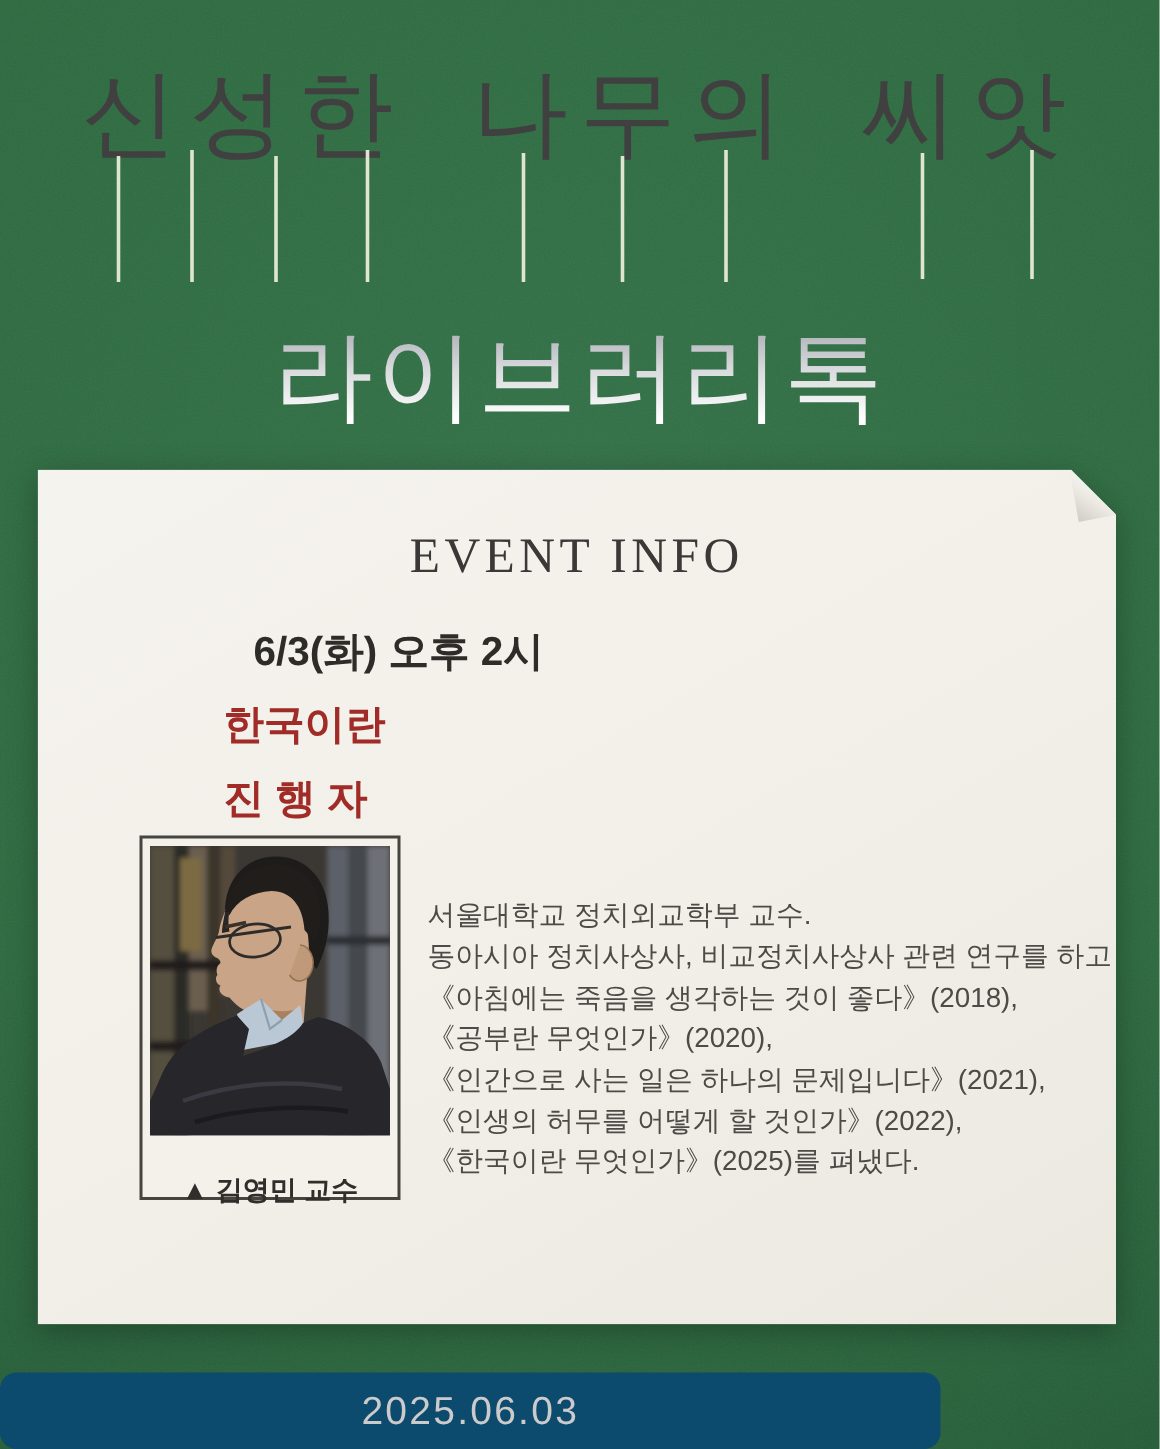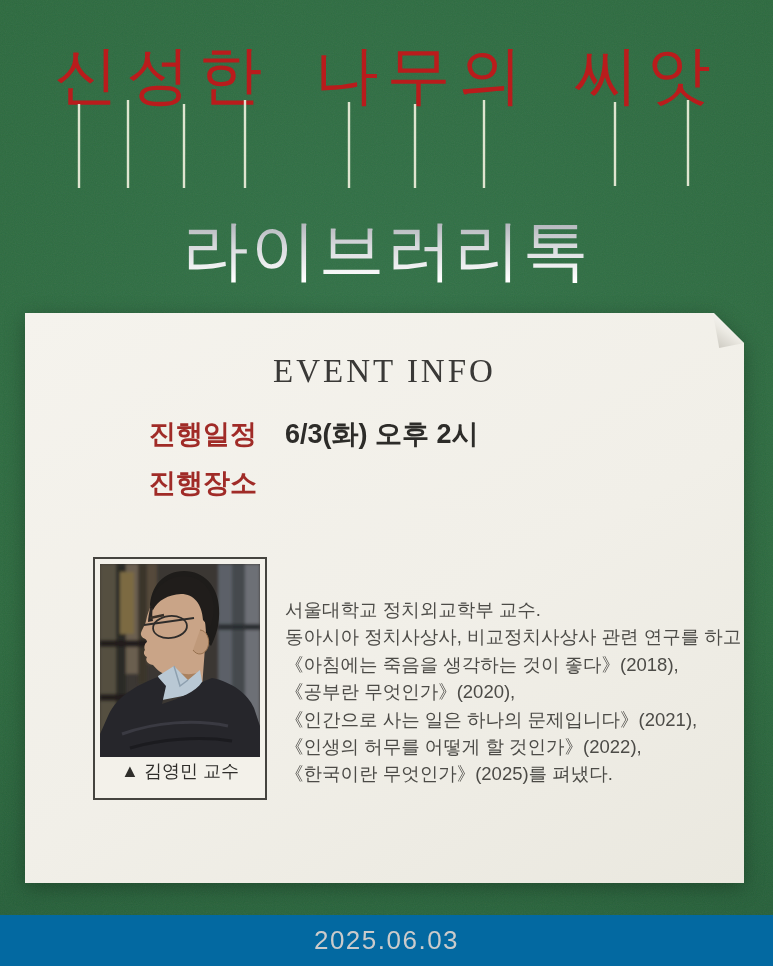--- a/index.html
+++ b/index.html
@@ -11,21 +11,21 @@
   }
   
   .grain { position:absolute; inset:0; z-index:1; opacity:.07; pointer-events:none; }
 
   
   .callig {
     position:absolute; top:32px; left:0; width:773px; z-index:2;
     text-align:center; white-space:nowrap;
     font-family:"DejaVu Serif","Liberation Serif",serif;
     font-size:64px; font-weight:400; letter-spacing:8px; word-spacing:16px;
-    color:#b91c1c;
+    color:#404040;
   }
   .stroke-svg { position:absolute; top:0; left:0; z-index:2; pointer-events:none; }
 
   
   .logo {
     position:absolute; top:206px; left:0; width:773px; z-index:2;
     text-align:center; white-space:nowrap;
     font-size:66px; font-weight:400; letter-spacing:2px;
     background:linear-gradient(180deg,#989ca3 0%,#d8dadd 45%,#ffffff 82%);
     -webkit-background-clip:text; background-clip:text;
@@ -53,30 +53,30 @@
   .info-rows { margin:26px 0 0 124px; }
   .info-row { display:flex; align-items:baseline; margin-bottom:13px; white-space:nowrap; }
   .info-label { font-size:27px; font-weight:700; color:#a02b27; min-width:116px; }
   .info-value { font-size:27px; font-weight:700; color:#2d2c29; margin-left:20px; }
 
   .photo-frame {
     position:absolute; left:68px; top:244px; width:174px; height:243px;
     border:2px solid #45443f; background:#f3f1ea; padding:5px;
   }
   .photo-frame svg { display:block; }
-  .photo-caption { text-align:center; font-size:18px; font-weight:400; color:#2f2e2b; padding-top:2px; white-space:nowrap; }
+  .photo-caption { text-align:center; font-size:18px; font-weight:700; color:#2f2e2b; padding-top:24px; white-space:nowrap; }
 
   .bio { position:absolute; left:260px; top:283px; color:#4c4b47; font-size:18.5px; line-height:27.4px; white-space:nowrap; }
 
   .note { position:absolute; left:0; width:100%; top:518px; text-align:center; font-size:19px; color:#4a4945; white-space:nowrap; }
 
   
   .date-bar {
-    position:absolute; left:0; bottom:0; width:773px; height:51px; z-index:4;
-    background:#0369a1; display:flex; align-items:center; justify-content:center;
+    position:absolute; left:0; bottom:0; width:627px; height:51px; z-index:4;
+    background:#0c4a6e; display:flex; align-items:center; justify-content:center;border-radius:11px;
   }
   .date-text { color:#cbcbcb; font-size:26px; letter-spacing:1.5px; }
 </style>
 </head>
 <body>
 
 <svg class="grain" width="773" height="966">
   <filter id="noise">
       <feTurbulence type="fractalNoise" baseFrequency="0.9" numOctaves="2"></feTurbulence>
     </filter>
@@ -101,27 +101,27 @@
 <div class="logo">라이브러리톡</div>
 
 <div class="card-wrap">
   <div class="card">
     <div class="flap"></div>
 
     <div class="event-heading">EVENT INFO</div>
 
     <div class="info-rows">
       <div class="info-row">
-        <span class="info-label">진행일정</span>
         <span class="info-value">6/3(화) 오후 2시</span>
       </div>
       <div class="info-row">
-        <span class="info-label">진행장소</span>
+        <span class="info-label">한국이란</span>
       </div>
       <div class="info-row">
+        <span class="info-label">진 행 자</span>
       </div>
     </div>
 
     <div class="photo-frame">
       <svg width="160" height="193" viewBox="0 0 160 193">
         <defs>
           <filter id="blur2">
               <feGaussianBlur stdDeviation="1.6"></feGaussianBlur>
             </filter>
         </defs>

